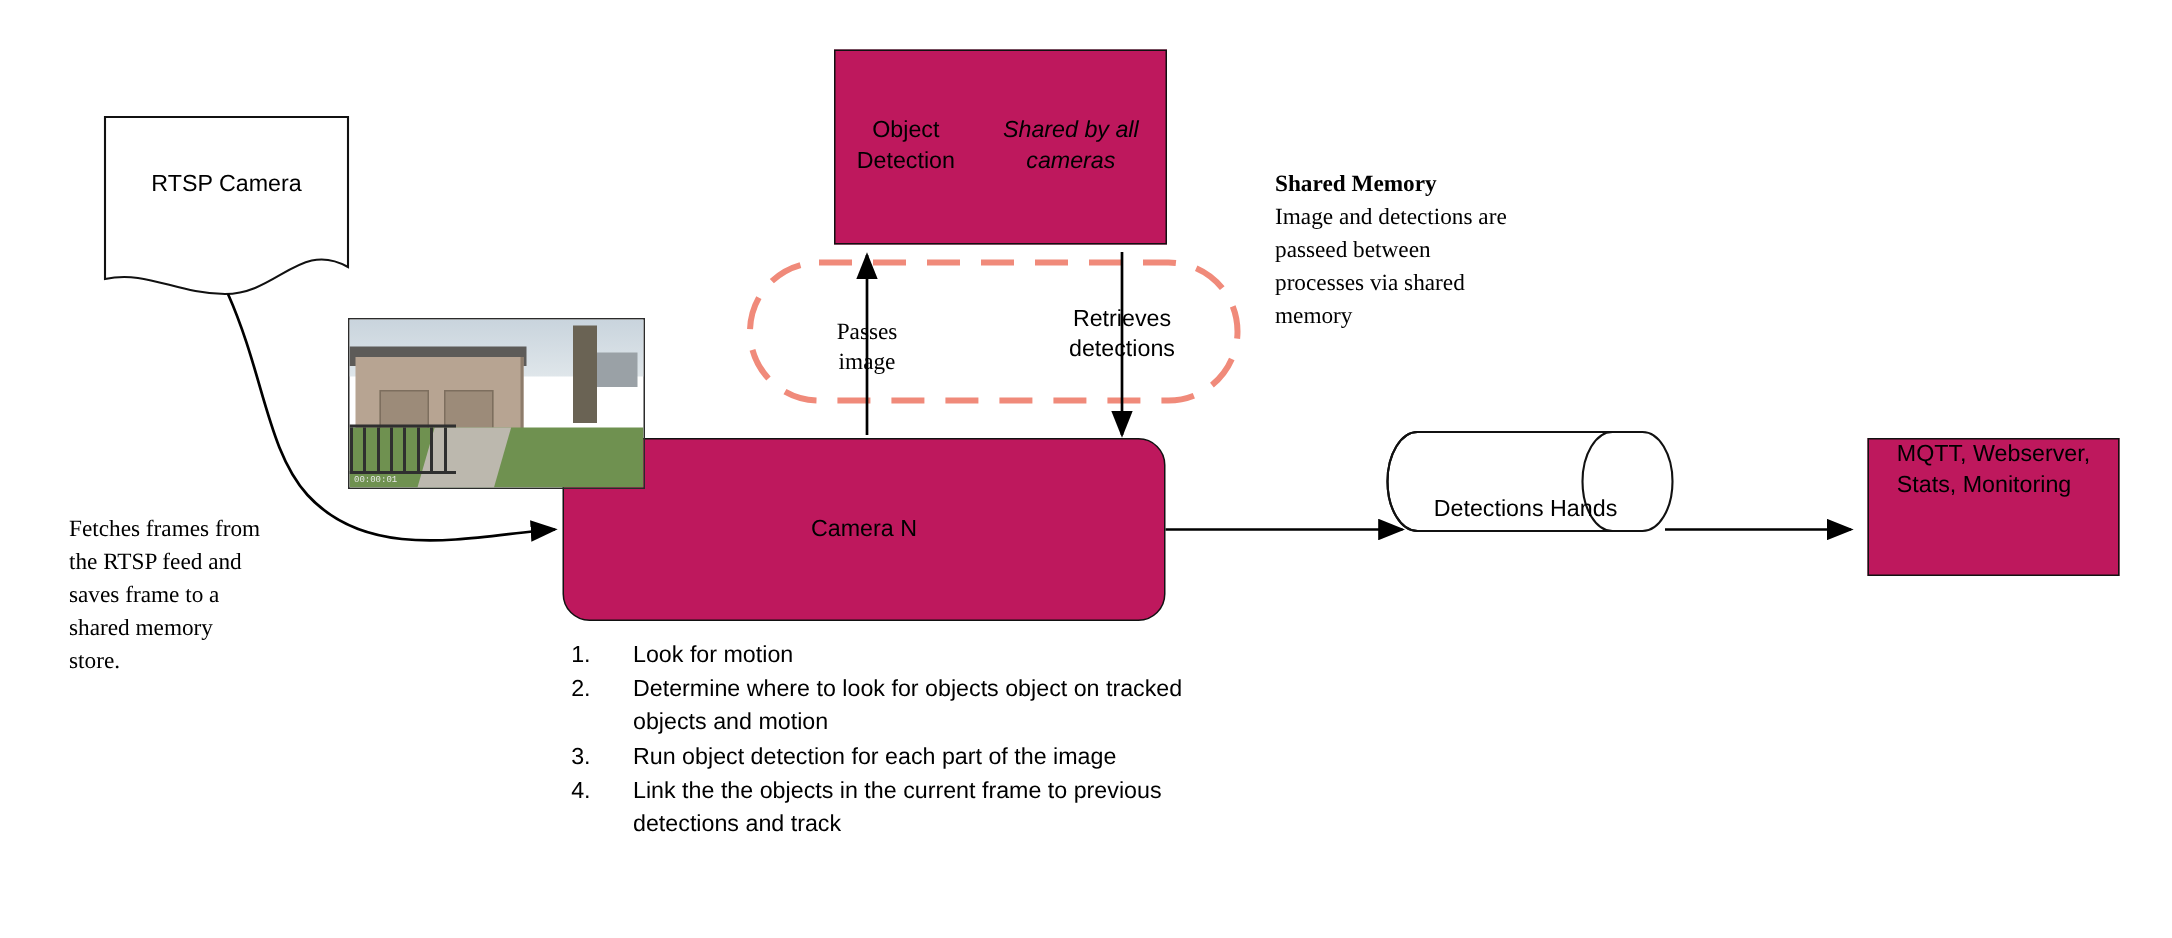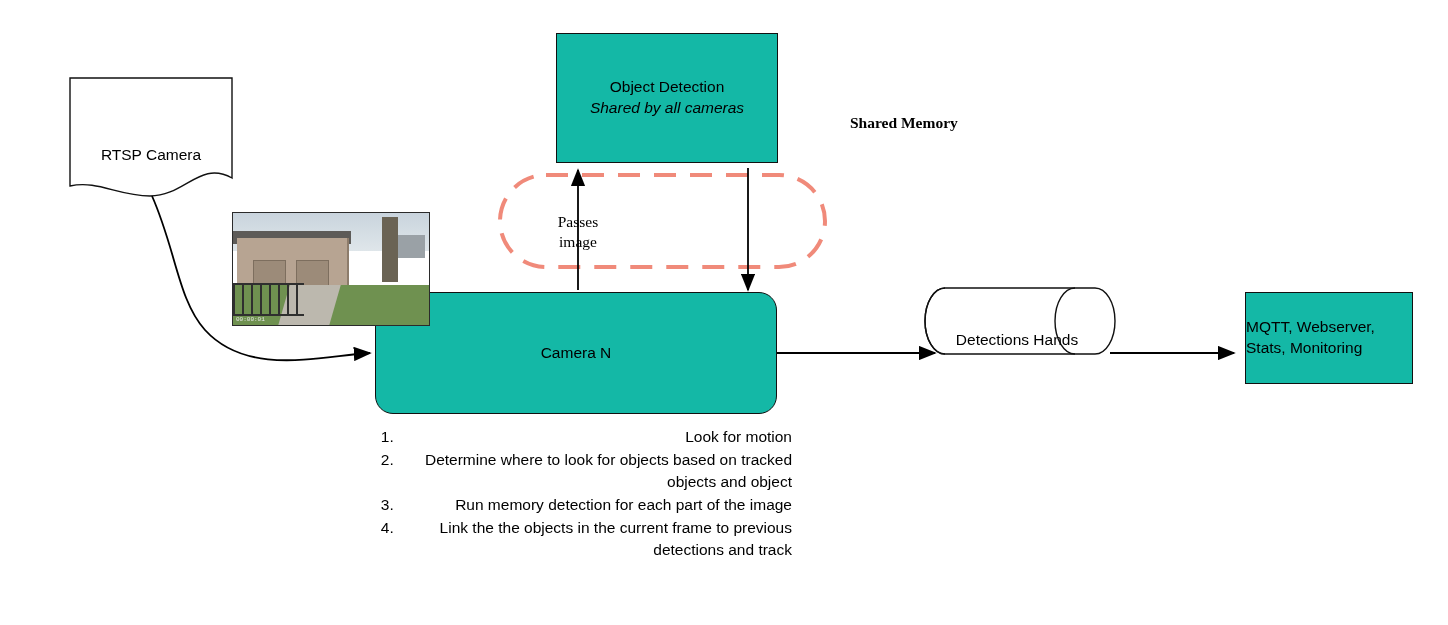--- a/index.html
+++ b/index.html
@@ -24,36 +24,36 @@
     top: 0;
     width: 1448px;
     height: 625px;
     pointer-events: none;
   }
   .node {
     position: absolute;
     box-sizing: border-box;
   }
   .box {
-    background: #14b8a6;
+    background: #be185d;
     border: 1px solid #111111;
     display: flex;
-    flex-direction: column;
+    flex-direction: row;
     align-items: center;
     justify-content: center;
     text-align: center;
     font-size: 15.5px;
     line-height: 1.35;
   }
   .box .sub {
     font-style: italic;
   }
   .doc-shape {
     display: flex;
-    align-items: center;
+    align-items: flex-start;
     justify-content: center;
     text-align: center;
     font-size: 15.5px;
   }
   .doc-shape .label {
     margin-top: 36px;
   }
   .cyl-label {
     position: absolute;
     text-align: center;
@@ -175,21 +175,20 @@
     font-size: 15.5px;
     line-height: 1.42;
   }
   .ol-list ol {
     margin: 0;
     padding-left: 26px;
   }
   .ol-list li {
     padding-left: 24px;
     margin-bottom: 1px;
-    text-align: right;
   }
 </style>
 </head>
 <body>
 
 <div id="canvas">
 
   <svg class="svg-layer" viewBox="0 0 1448 625">
     <defs>
       <marker id="arrow" markerWidth="10" markerHeight="8" refX="9" refY="4" orient="auto">
@@ -246,27 +245,38 @@
     <div class="door2"></div>
     <div class="tree"></div>
     <div class="grass"></div>
     <div class="path"></div>
     <div class="fence"></div>
     <div class="stamp">00:00:01</div>
   </div>
 
   <div class="edge-label" style="left:528px; top:212px; width:100px;font-family:Liberation Serif, serif;">Passes
 image</div>
+  <div class="edge-label" style="left:692px; top:203px; width:112px;">Retrieves
+detections</div>
 
   <div class="free-text" style="left:850px; top:112px; width:230px; font-weight:bold;">Shared Memory</div>
-
+  <div class="free-text" style="left:850px; top:134px; width:240px;">Image and detections are
+passeed between
+processes via shared
+memory</div>
+
+  <div class="free-text" style="left:46px; top:342px; width:200px;">Fetches frames from
+the RTSP feed and
+saves frame to a
+shared memory
+store.</div>
 
 
   <div class="ol-list" style="left:372px; top:426px; width:420px;">
     <ol>
       <li>Look for motion</li>
-      <li>Determine where to look for objects based on tracked objects and object</li>
-      <li>Run memory detection for each part of the image</li>
+      <li>Determine where to look for objects object on tracked objects and motion</li>
+      <li>Run object detection for each part of the image</li>
       <li>Link the the objects in the current frame to previous detections and track</li>
     </ol>
   </div>
 
 </div>
 
 </body></html>

